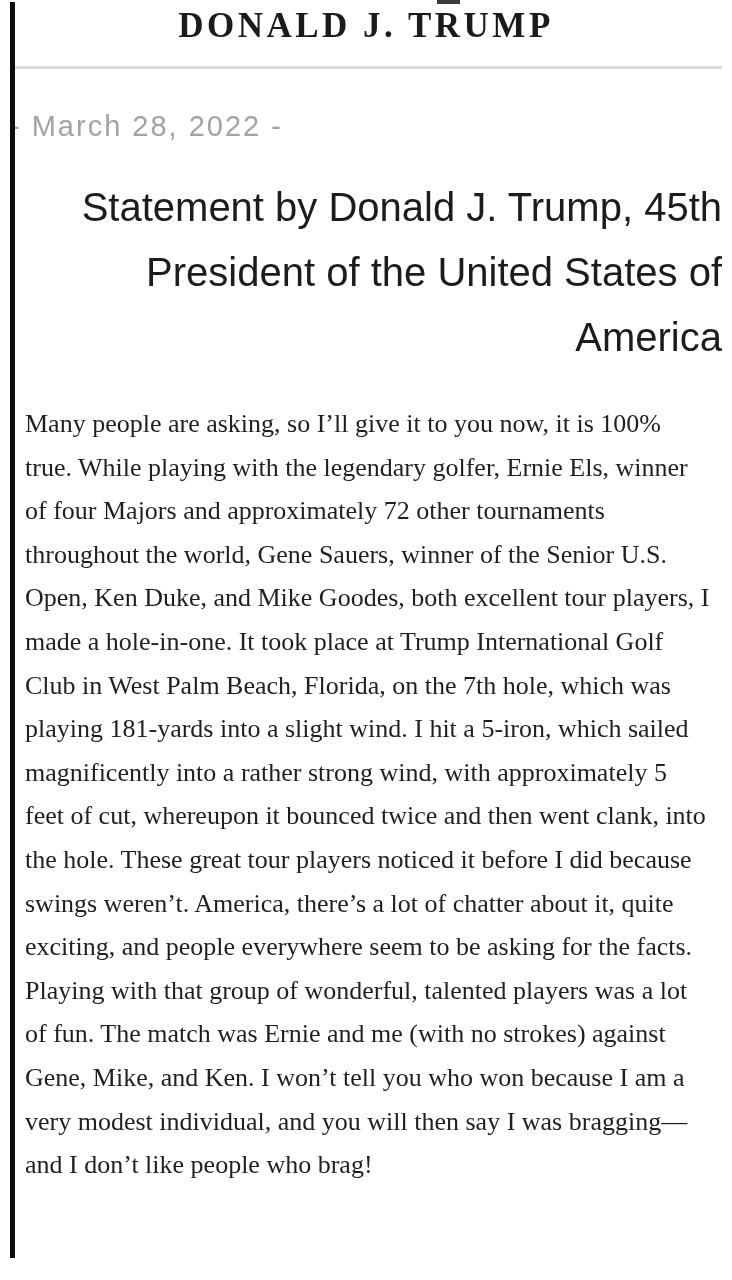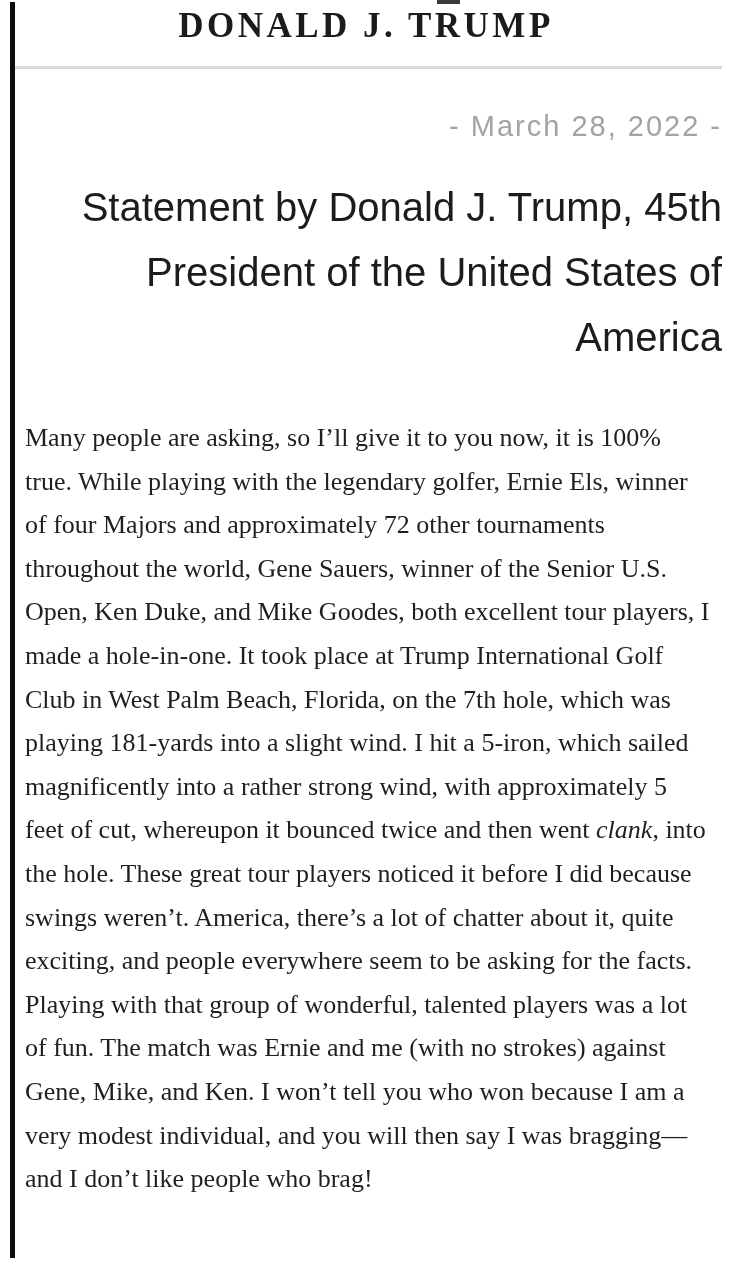--- a/index.html
+++ b/index.html
@@ -31,43 +31,43 @@
     letter-spacing:3.5px;
     color:var(--ink-masthead,#1b1b1b);
   }
   .divider {
     margin-top:22px;
     height:3px; width:100%;
     background:var(--divider,#d9d9d9);
   }
   .date {
     margin-top:37px;
-    text-align:right;
+    text-align:left;
     font-family:"Liberation Sans", sans-serif;
     font-size:29px; line-height:40px;
     letter-spacing:2px;
     color:var(--ink-date,#a3a3a3);
   }
   .title {
     margin-top:29px;
     text-align:right;
     font-family:"Liberation Sans", sans-serif;
     font-weight:400;
     font-size:40px; line-height:65px;
     color:var(--ink-title,#1c1c1c);
   }
   .body {
-    margin-top:46px;
+    margin-top:32px;
     padding:0 20px 0 15px;
     font-family:"Liberation Serif", serif;
     font-size:26px; line-height:43.6px;
     color:var(--ink-body,#1f1f1f);
   }
   .body .line { white-space:nowrap; }
-  .body .em { font-style:italic; }
+  .body .em { }
 </style>
 </head>
 <body>
 
 <div class="page">
   <div class="left-bar"></div>
   <div class="top-sliver"></div>
 
   <header>
     <h1 class="masthead">DONALD J. TRUMP</h1>

